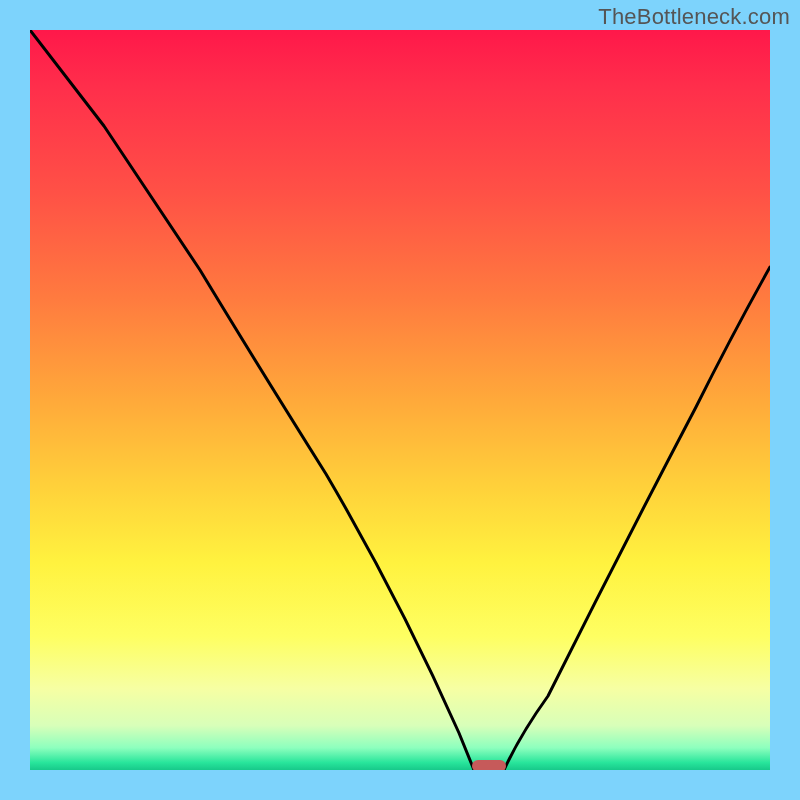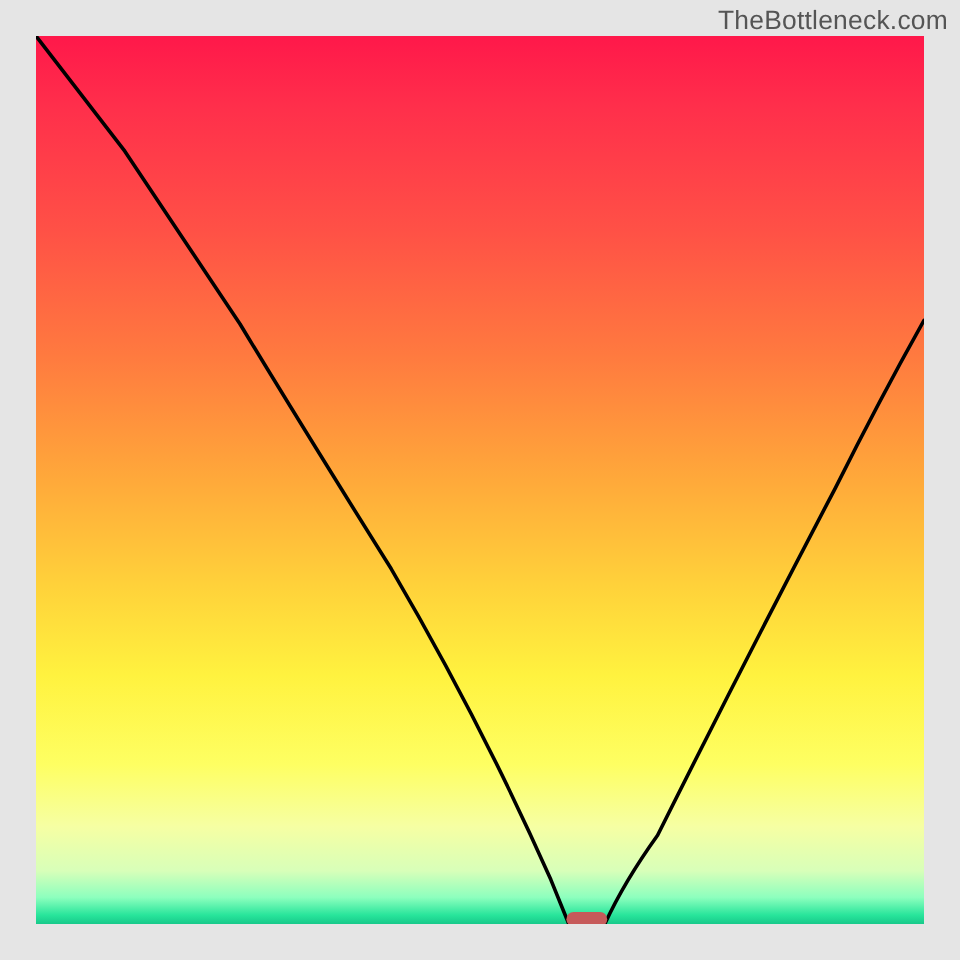--- a/index.html
+++ b/index.html
@@ -8,21 +8,21 @@
     width: 800px;
     height: 800px;
     background: #000;
     overflow: hidden;
     font-family: Arial, Helvetica, sans-serif;
   }
   .frame {
     position: relative;
     width: 800px;
     height: 800px;
-    background: #e5e5e5;
+    background: #7dd3fc;
   }
   .watermark {
     position: absolute;
     top: 4px;
     right: 10px;
     color: #555;
     font-size: 22px;
     letter-spacing: 0.2px;
     z-index: 5;
     user-select: none;

